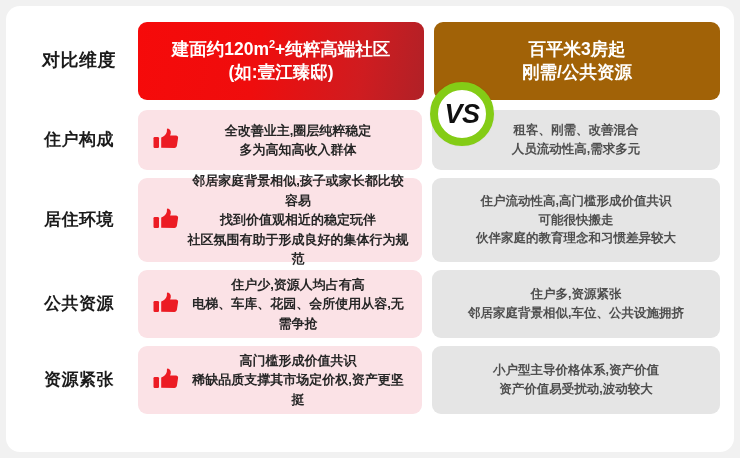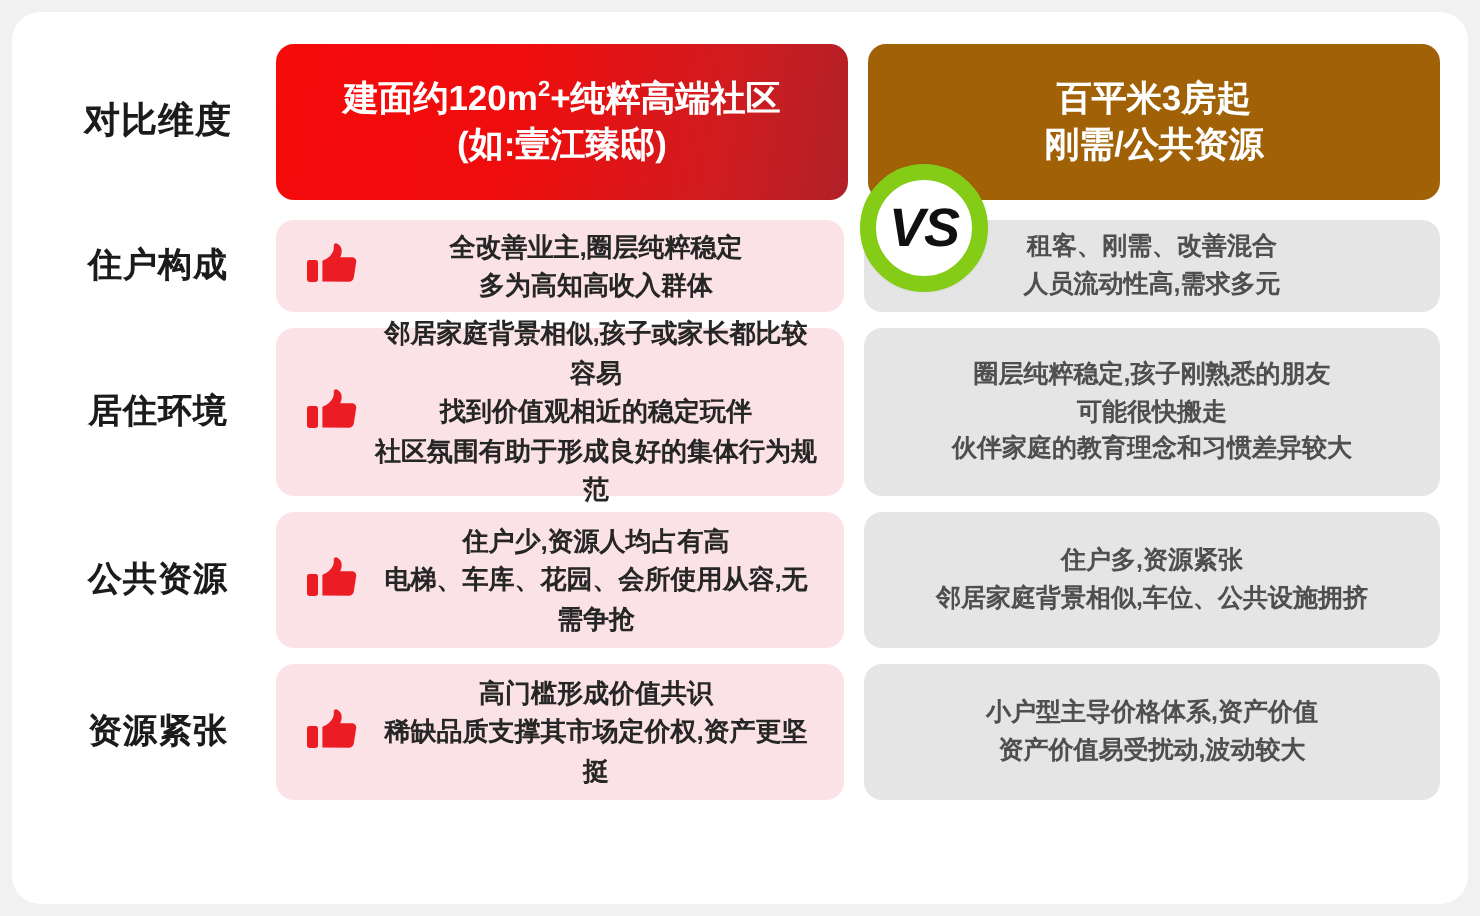--- a/index.html
+++ b/index.html
@@ -39,21 +39,21 @@
   }
 
   .row {
     display: flex;
     align-items: stretch;
     width: 100%;
   }
 
   .row-header { height: 78px; margin-bottom: 10px; }
   .row-body   { margin-bottom: 8px; }
-  .row-1 { height: 46px; }
+  .row-1 { height: 60px; }
   .row-2 { height: 84px; }
   .row-3 { height: 68px; }
   .row-4 { height: 68px; }
 
   
   .dim-cell {
     width: 118px;
     flex: 0 0 118px;
     display: flex;
     align-items: center;
@@ -226,21 +226,21 @@
           <svg width="26" height="24" viewBox="0 0 26 24" aria-hidden="true">
             <rect x="0.5" y="9" width="5.5" height="11" rx="1.2" fill="#ec1c24"></rect>
             <path d="M8.2 19.8 L8.2 9.4 C10.6 8.6 12.4 7.0 13.4 5.0 C13.9 4.0 14.0 2.9 13.9 1.9 C13.85 1.0 14.6 0.4 15.4 0.7 C16.6 1.15 17.5 2.2 17.75 3.5 C18.0 4.9 17.75 6.3 17.1 7.6 L23.0 7.6 C24.3 7.6 25.3 8.7 25.1 10.0 L23.9 17.8 C23.72 19.0 22.67 19.9 21.45 19.9 L8.2 19.8 Z" fill="#ec1c24"></path>
           </svg>
         </div>
         <div class="cell-text">邻居家庭背景相似,孩子或家长都比较容易
 找到价值观相近的稳定玩伴
 社区氛围有助于形成良好的集体行为规范</div>
       </div>
       <div class="cell con">
-        <div class="cell-text">圈层纯粹稳定,孩子刚熟悉的朋友
+        <div class="cell-text">住户流动性高,高门槛形成价值共识
 可能很快搬走
 伙伴家庭的教育理念和习惯差异较大</div>
       </div>
     </div>
 
     <div class="row row-body row-3">
       <div class="dim-cell">
         <div class="dim-label">公共资源</div>
       </div>
       <div class="cell pro">

